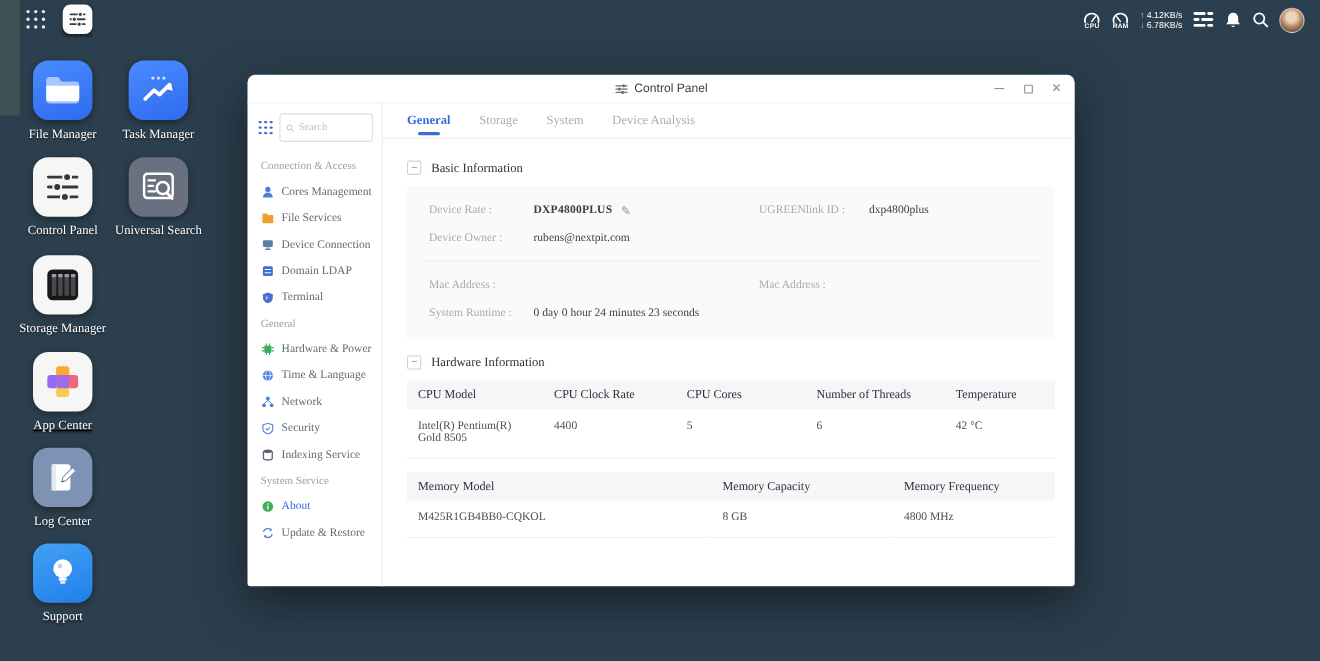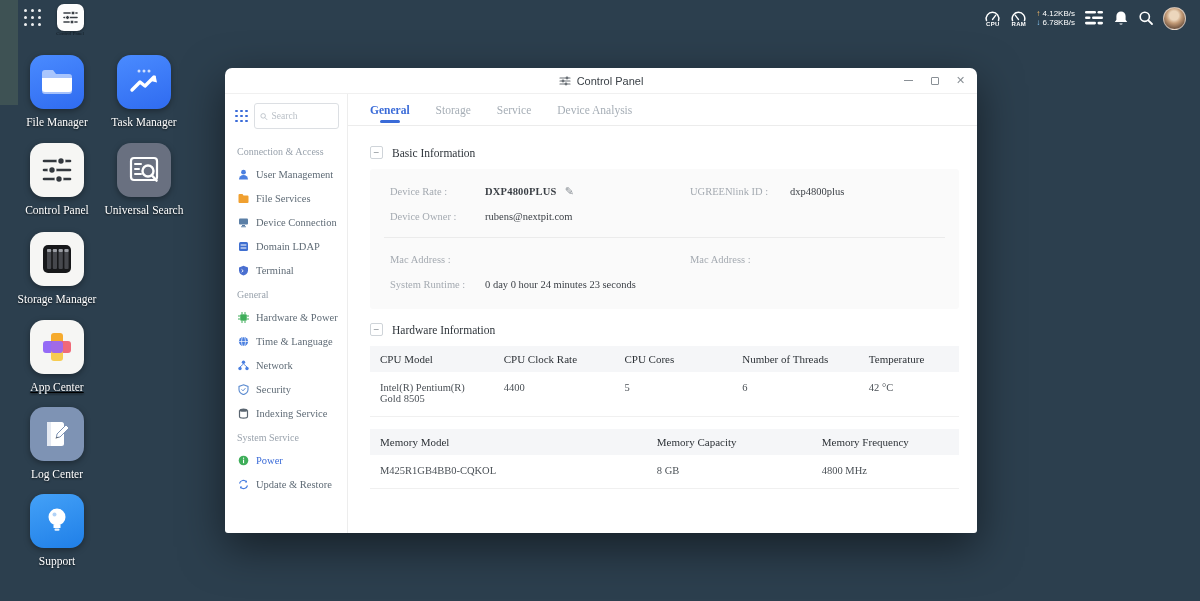--- a/index.html
+++ b/index.html
@@ -344,21 +344,21 @@
 
       <div class="sb-section">Connection &amp; Access</div>
 
       <div class="sb-item">
         <span class="sb-ic">
             <svg width="11" height="11" viewBox="0 0 11 11">
               <circle cx="5.5" cy="3.2" r="2.4" fill="#4a7fe0"></circle>
               <path d="M1 10.5a4.5 4.5 0 0 1 9 0z" fill="#4a7fe0"></path>
             </svg>
           </span>
-        <span class="sb-label">User Management</span>
+        <span class="sb-label">Cores Management</span>
       </div>
       <div class="sb-item">
         <span class="sb-ic">
             <svg width="11" height="11" viewBox="0 0 11 11">
               <path d="M.5 2a1 1 0 0 1 1-1h3l1 1.4h4a1 1 0 0 1 1 1V9a1 1 0 0 1-1 1h-8a1 1 0 0 1-1-1z" fill="#f0a030"></path>
             </svg>
           </span>
         <span class="sb-label">File Services</span>
       </div>
       <div class="sb-item">
@@ -456,40 +456,40 @@
       <div class="sb-section">System Service</div>
 
       <div class="sb-item active">
         <span class="sb-ic">
             <svg width="11" height="11" viewBox="0 0 11 11">
               <circle cx="5.5" cy="5.5" r="4.8" fill="#3fae5a"></circle>
               <rect x="5" y="4.6" width="1.1" height="3.6" fill="#fff"></rect>
               <rect x="5" y="2.6" width="1.1" height="1.2" fill="#fff"></rect>
             </svg>
           </span>
-        <span class="sb-label">Power</span>
+        <span class="sb-label">About</span>
       </div>
       <div class="sb-item">
         <span class="sb-ic">
             <svg width="11" height="11" viewBox="0 0 11 11">
               <path d="M1.5 4.5a4 4 0 0 1 7-1.6" fill="none" stroke="#4a7fe0" stroke-width="1.2"></path>
               <path d="M9 1.2v2.2H6.8z" fill="#4a7fe0"></path>
               <path d="M9.5 6.5a4 4 0 0 1-7 1.6" fill="none" stroke="#4a7fe0" stroke-width="1.2"></path>
               <path d="M2 9.8V7.6h2.2z" fill="#4a7fe0"></path>
             </svg>
           </span>
         <span class="sb-label">Update &amp; Restore</span>
       </div>
     </div>
 
     <div class="content">
       <div class="tabs">
         <div class="tab active">General</div>
         <div class="tab">Storage</div>
-        <div class="tab">Service</div>
+        <div class="tab">System</div>
         <div class="tab">Device Analysis</div>
       </div>
       <div class="tab-divider"></div>
 
       <div class="scrollarea">
 
         <div class="sec-head">
           <div class="collapse-btn">−</div>
           <div class="sec-title">Basic Information</div>
         </div>

